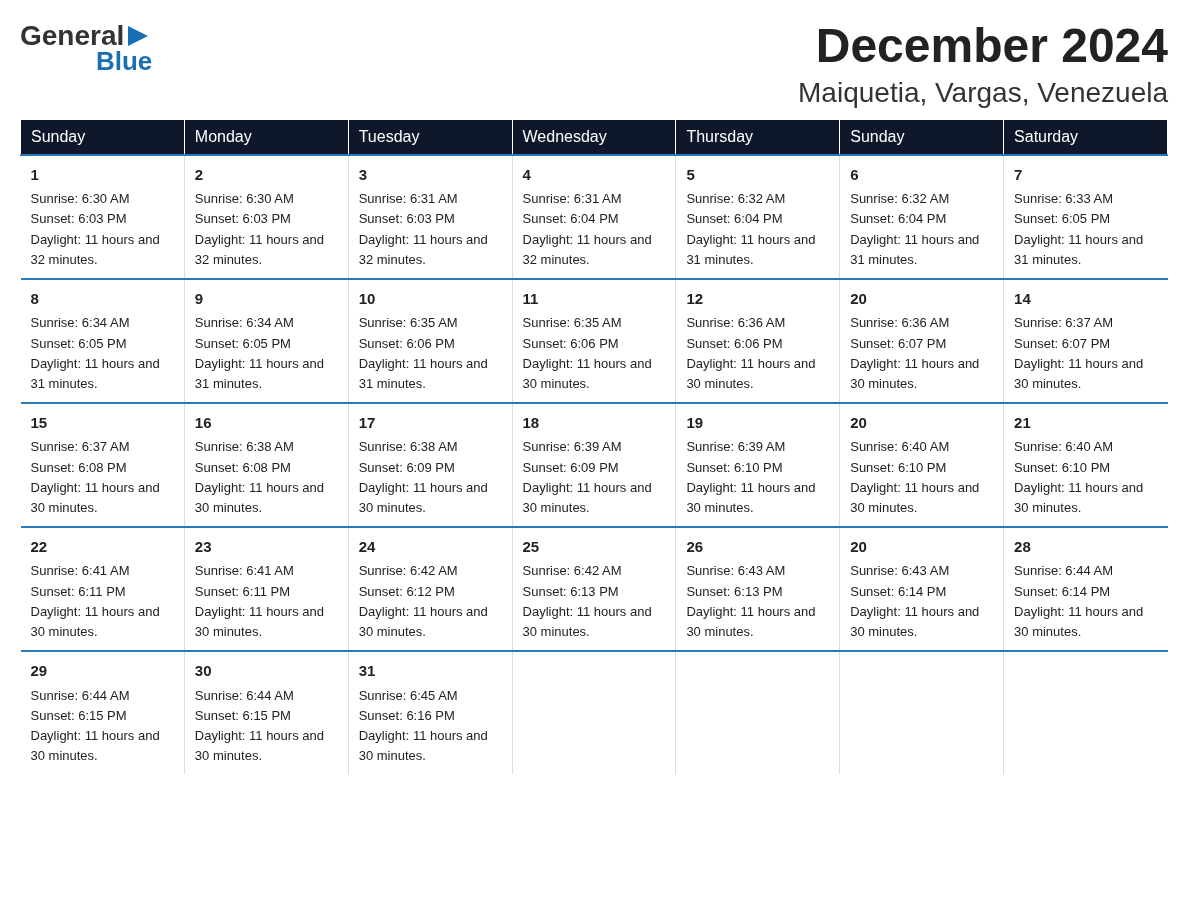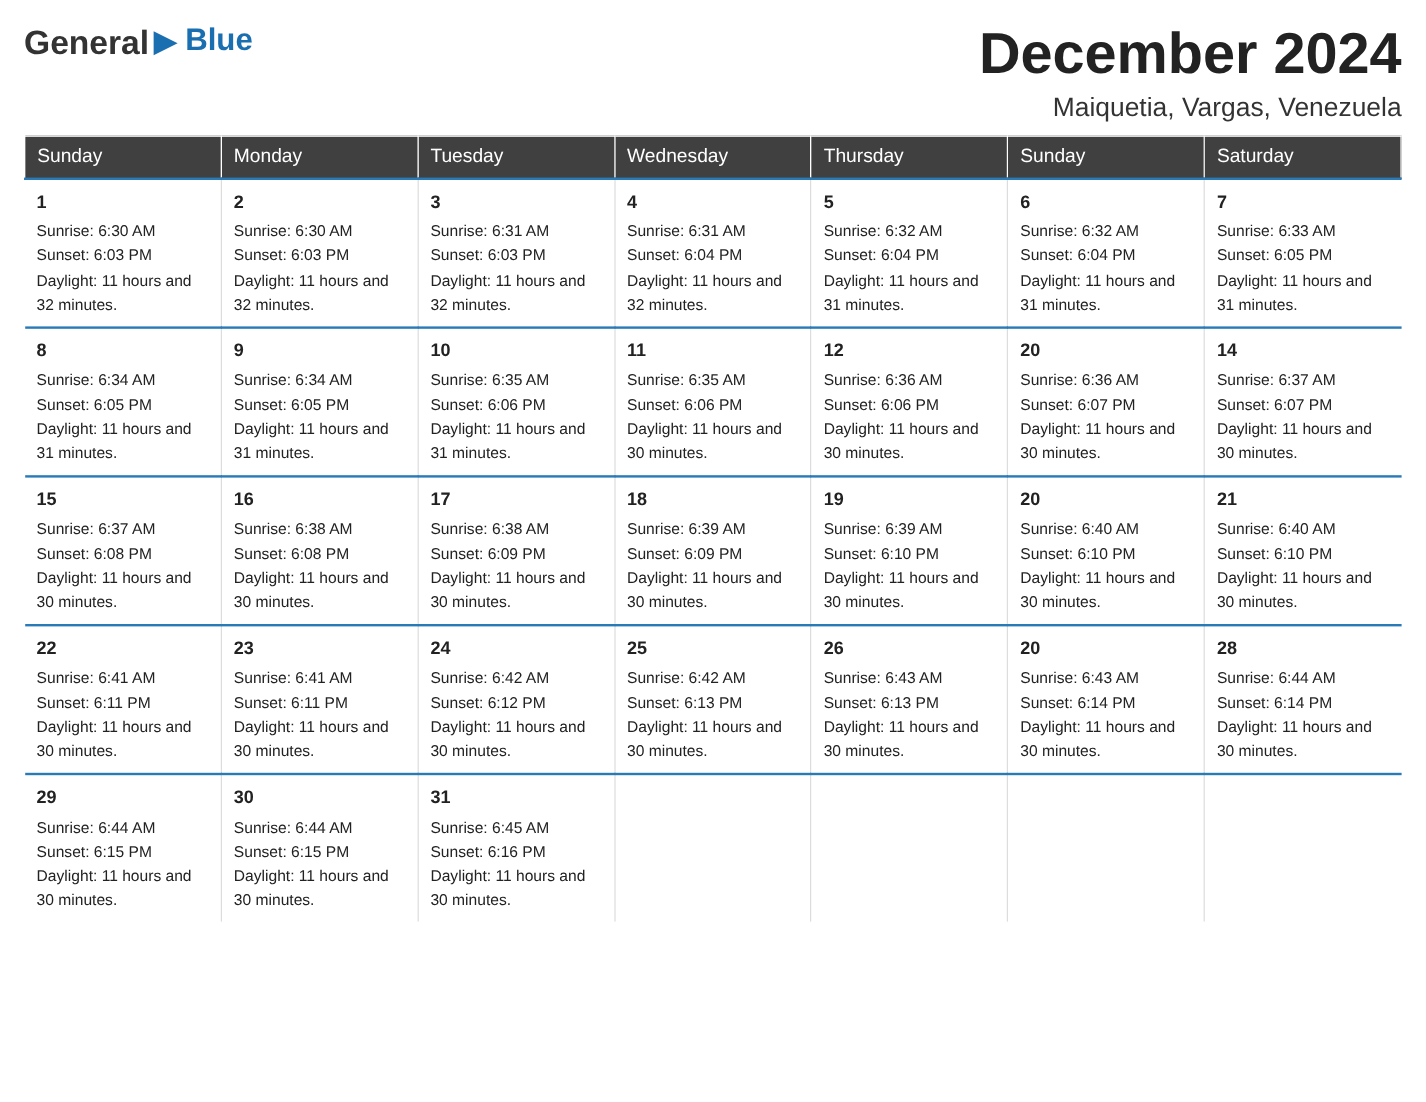--- a/index.html
+++ b/index.html
@@ -11,22 +11,22 @@
       min-height: 918px;
     }
     .header {
       display: flex;
       justify-content: space-between;
       align-items: flex-start;
       margin-bottom: 10px;
     }
     .logo {
       display: flex;
-      flex-direction: row;
-      align-items: center;
+      flex-direction: column;
+      align-items: flex-end;
     }
     .logo-general {
       font-size: 28px;
       font-weight: bold;
       color: #333;
       display: flex;
       align-items: center;
       gap: 0;
     }
     .logo-blue {
@@ -39,32 +39,32 @@
     .title-block {
       text-align: right;
     }
     .title-block h1 {
       font-size: 48px;
       font-weight: bold;
       color: #222;
       line-height: 1.1;
     }
     .title-block h2 {
-      font-size: 22px;
+      font-size: 28px;
       font-weight: normal;
       color: #333;
       margin-top: 4px;
     }
     .calendar {
       width: 100%;
       border-collapse: collapse;
       margin-top: 8px;
     }
     .calendar thead tr th {
-      background-color: #404040;
+      background-color: #0f172a;
       color: white;
       font-size: 16px;
       font-weight: normal;
       padding: 8px 10px;
       text-align: left;
       border: 1px solid #fff;
     }
     .calendar tbody tr {
       border-top: 2px solid #2a7ab8;
     }

